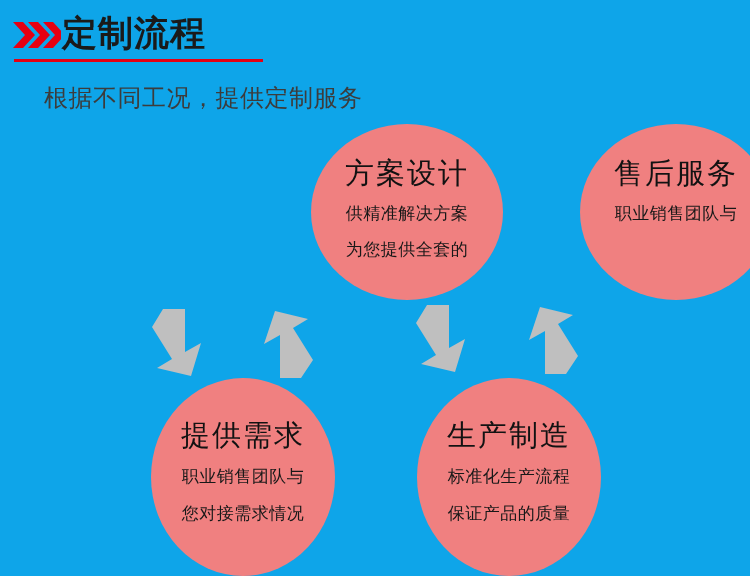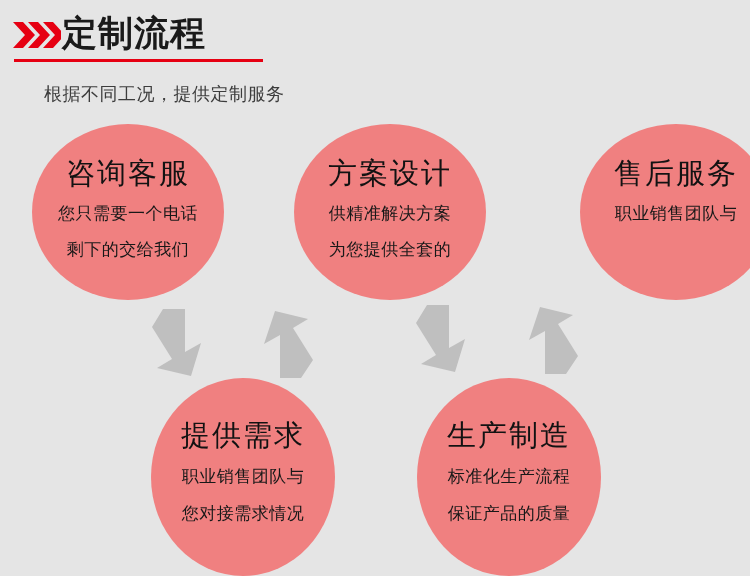--- a/index.html
+++ b/index.html
@@ -10,21 +10,21 @@
     width: 750px;
     height: 576px;
     background: #ffffff;
     font-family: "Liberation Sans", sans-serif;
     overflow: hidden;
   }
   .page {
     position: relative;
     width: 750px;
     height: 576px;
-    background: #e5e5e5;
+    background: #0ea5e9;
     overflow: hidden;
   }
 
   
   .header {
     position: absolute;
     left: 0;
     top: 0;
     width: 750px;
     height: 70px;
@@ -54,21 +54,21 @@
     top: 59px;
     width: 249px;
     height: 3px;
     background: #e60012;
   }
   .subtitle {
     position: absolute;
     left: 44px;
     top: 82px;
     font-family: "DejaVu Sans", "Liberation Sans", sans-serif;
-    font-size: 18px;
+    font-size: 24px;
     font-weight: 400;
     color: #3c3c3c;
     letter-spacing: 0.5px;
     white-space: nowrap;
   }
 
   
   .flow {
     position: absolute;
     left: 0;
@@ -118,21 +118,21 @@
   
   .node-top {
     width: 192px;
     height: 176px;
     top: 124px;
     padding-top: 32px;
   }
   .node-top .node-desc { margin-top: 11px; }
 
   #node-1 { left: 32px; }
-  #node-2 { left: 294px; }
+  #node-2 { left: 311px; }
   #node-3 { left: 580px; }
 
   
   .node-bottom {
     width: 184px;
     height: 198px;
     top: 378px;
     padding-top: 40px;
   }
   .node-bottom .node-desc { margin-top: 12px; }
@@ -174,25 +174,20 @@
 
       <g>
         <polygon fill="#bfbfbf" points="427,305 449,305 449,348 465,339 455,372 421,364 436,355 416,323"></polygon>
       </g>
 
       <g>
         <polygon fill="#bfbfbf" points="566,374 545,374 545,331 529,340 540,307 573,315 558,324 578,356"></polygon>
       </g>
     </svg>
 
-    <div class="node node-top" id="node-1">
-      <div class="node-title">咨询客服</div>
-      <div class="node-desc">您只需要一个电话</div>
-      <div class="node-desc">剩下的交给我们</div>
-    </div>
 
     <div class="node node-top" id="node-2">
       <div class="node-title">方案设计</div>
       <div class="node-desc">供精准解决方案</div>
       <div class="node-desc">为您提供全套的</div>
     </div>
 
     <div class="node node-top" id="node-3">
       <div class="node-title">售后服务</div>
       <div class="node-desc">职业销售团队与</div>

